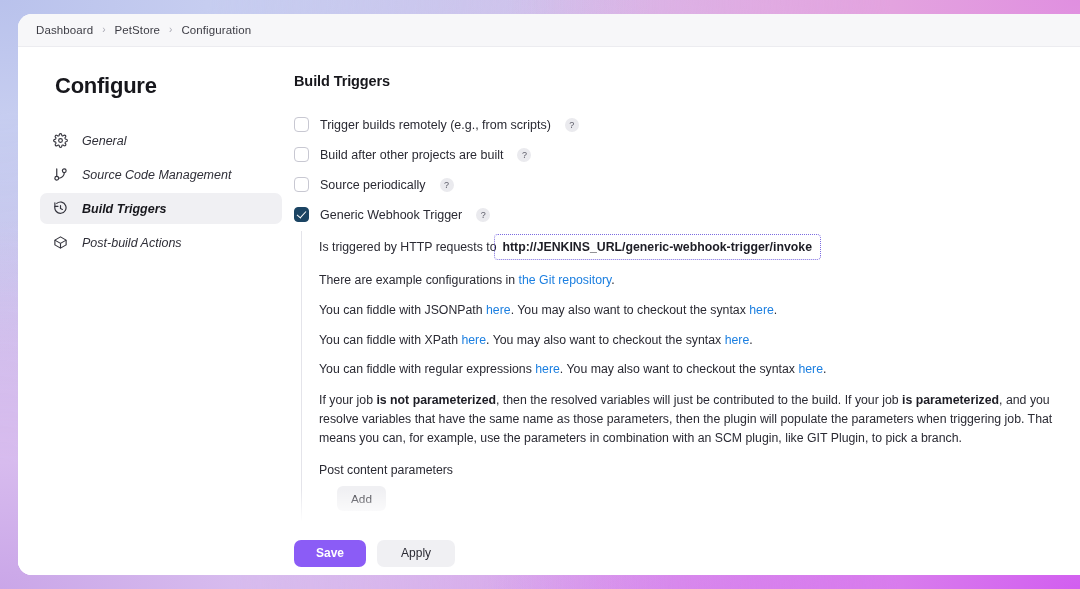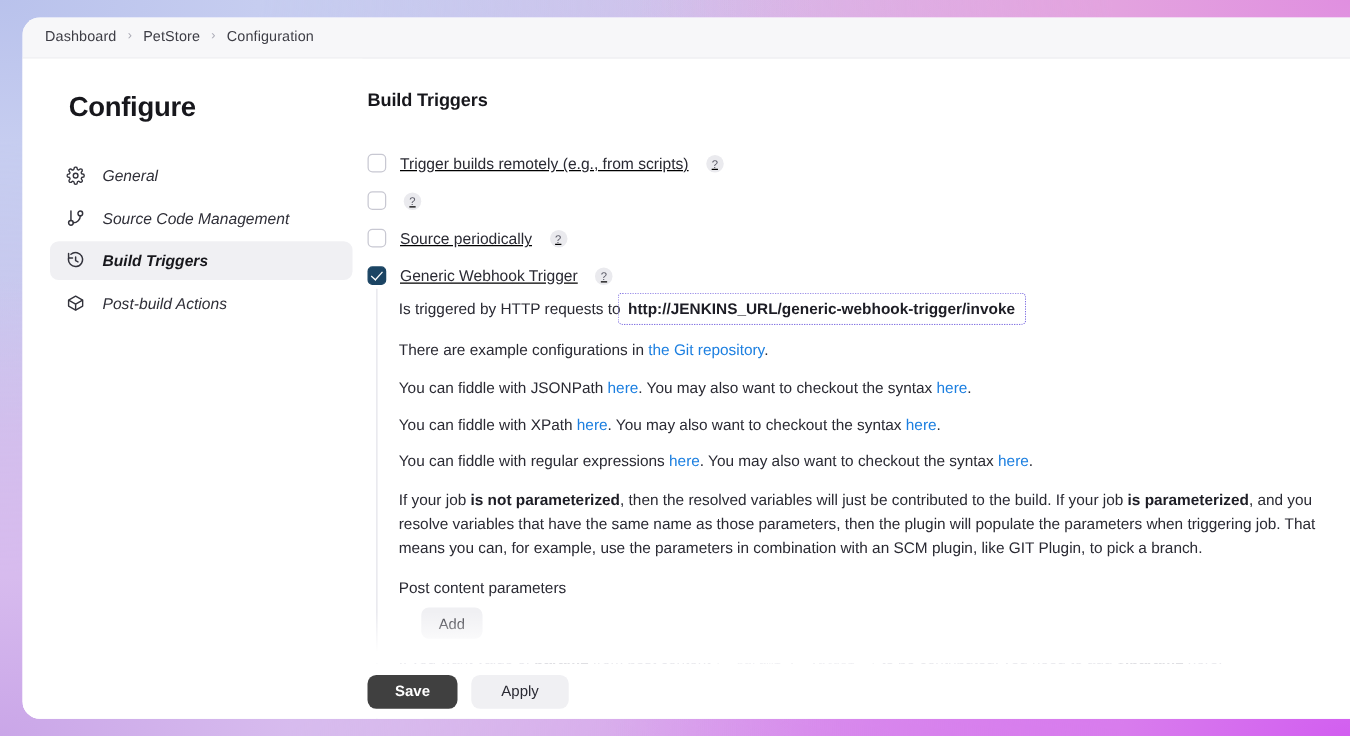--- a/index.html
+++ b/index.html
@@ -125,26 +125,25 @@
     font-size: 14.5px;
     font-weight: bold;
     color: #17171c;
     margin: 0 0 22px 4px;
     letter-spacing: -0.1px;
   }
 
   
   .cb-row {
     display: flex;
-    align-items: flex-end;
+    align-items: center;
     gap: 11px;
     height: 27px;
     margin-bottom: 3px;
     padding-left: 4px;
-    text-decoration: underline;
   }
   .cb {
     width: 15px; height: 15px;
     flex: 0 0 15px;
     border: 1.6px solid #c8c8d2;
     border-radius: 4px;
     background: #fff;
     cursor: pointer;
   }
   .cb.checked {
@@ -265,21 +264,21 @@
     display: flex;
     align-items: center;
     gap: 11px;
     padding-left: 4px;
   }
   .btn-save {
     height: 27px;
     padding: 0 22px;
     border: none;
     border-radius: 7px;
-    background: #404040;
+    background: #8b5cf6;
     color: #fff;
     font-size: 12px;
     font-weight: bold;
     font-family: inherit;
     cursor: pointer;
   }
   .btn-apply {
     height: 27px;
     padding: 0 24px;
     border: none;
@@ -366,20 +365,21 @@
         <div class="section-title">Build Triggers</div>
 
         <div class="cb-row">
           <span class="cb"></span>
           <span class="cb-label">Trigger builds remotely (e.g., from scripts)</span>
           <span class="help">?</span>
         </div>
 
         <div class="cb-row">
           <span class="cb"></span>
+          <span class="cb-label">Build after other projects are built</span>
           <span class="help">?</span>
         </div>
 
         <div class="cb-row">
           <span class="cb"></span>
           <span class="cb-label">Source periodically</span>
           <span class="help">?</span>
         </div>
 
         <div class="cb-row">

